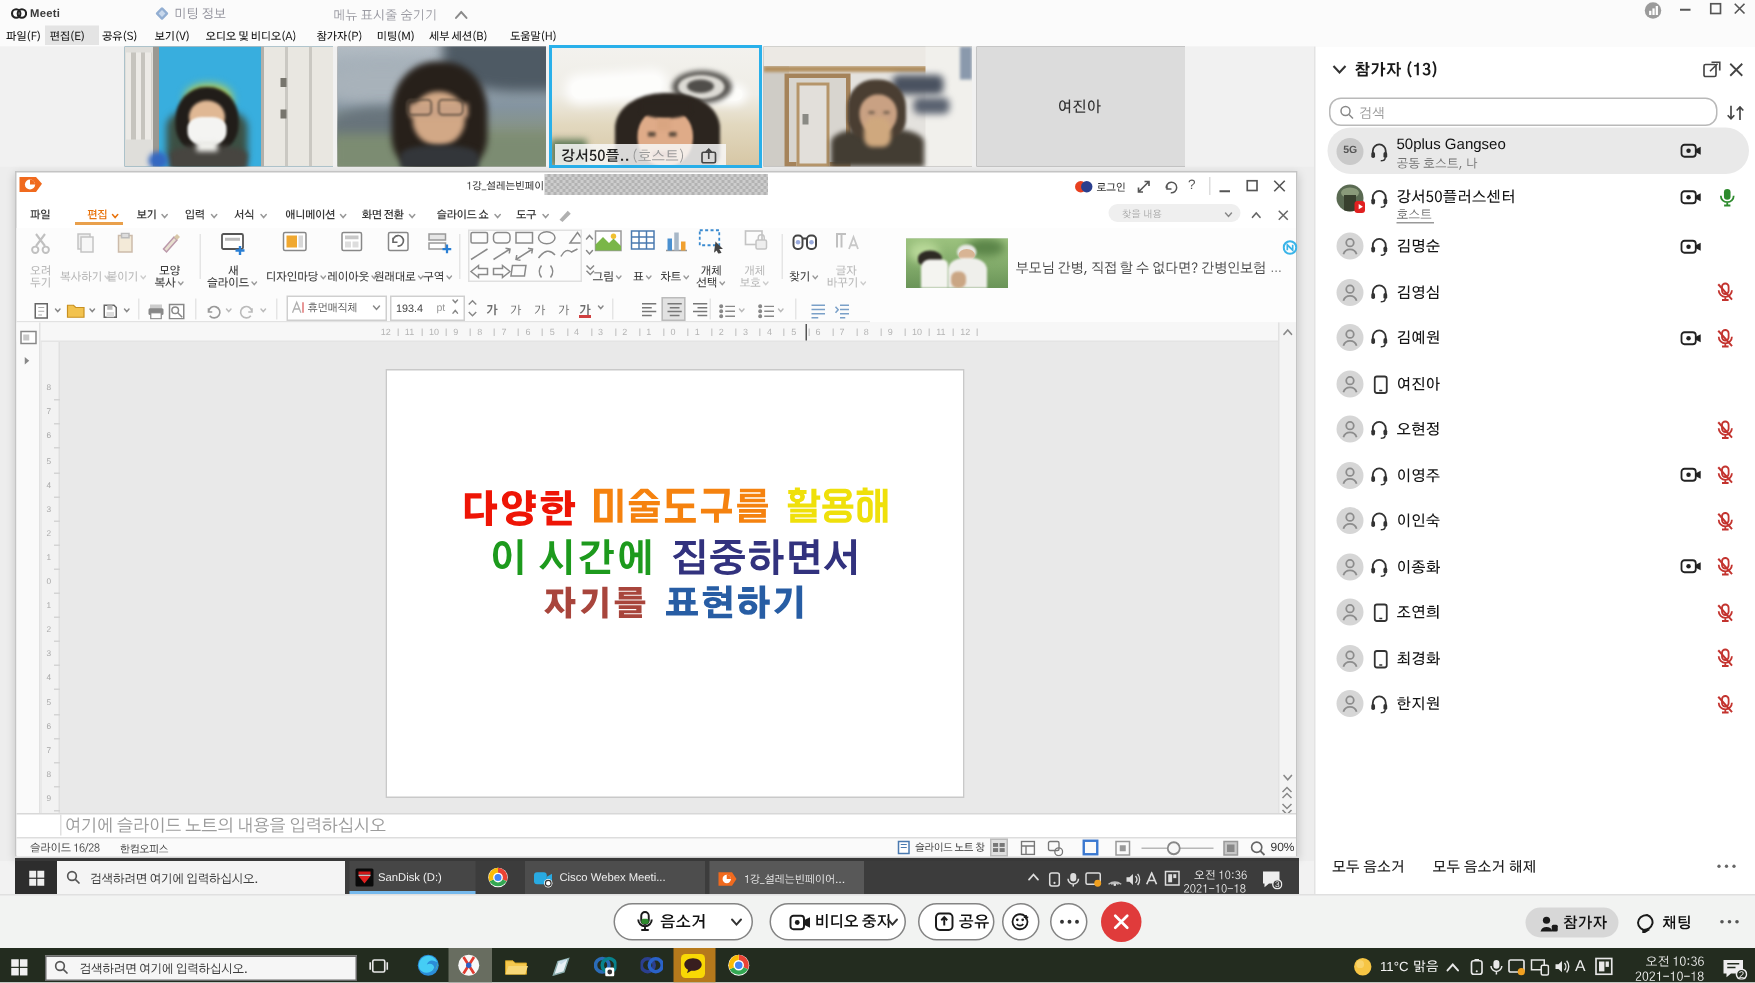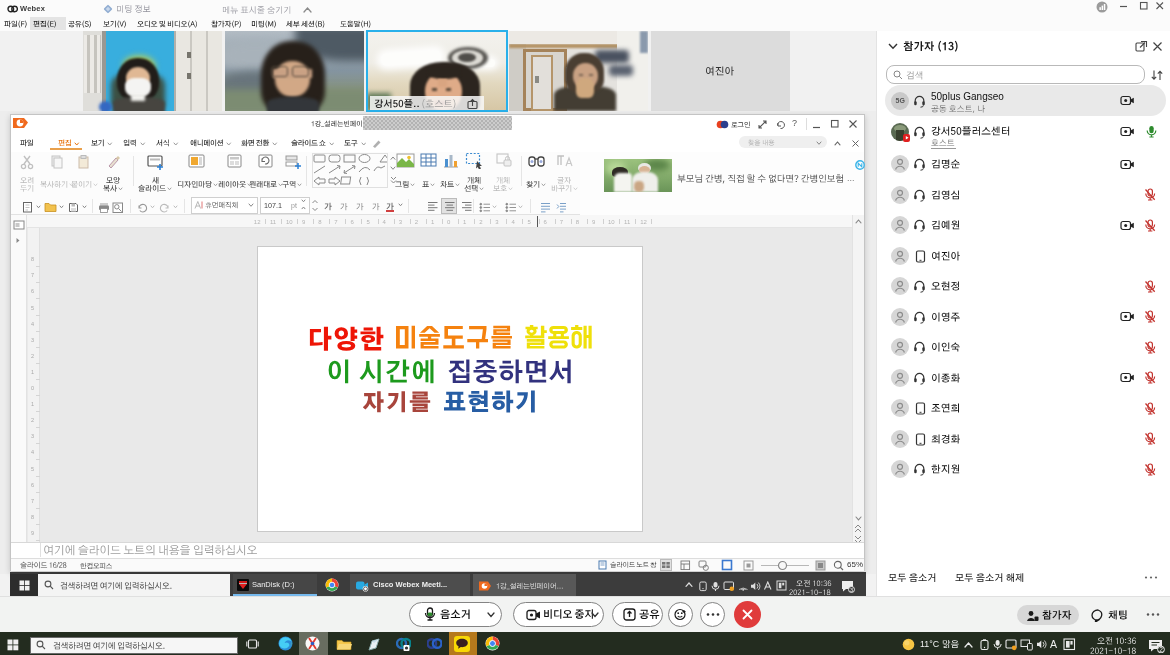--- a/index.html
+++ b/index.html
@@ -9,21 +9,21 @@
 <div style="left:0;top:0;width:1170px;height:31px;background:#fbfbfb"></div>
 <div style="left:0;top:31px;width:876px;height:80px;background:#f1f1f1"></div>
 <div style="left:876px;top:31px;width:294px;height:566px;background:#fff;border-left:1px solid #e3e3e3"></div>
 <div style="left:0;top:111px;width:876px;height:463px;background:#ededed"></div>
 <div style="left:0;top:596px;width:1170px;height:36px;background:#f2f3f2;border-top:1px solid #e0e0e0"></div>
 <div style="left:0;top:632px;width:1170px;height:23px;background:#232c1f"></div>
 <svg style="position:absolute;left:7px;top:4px" width="11" height="10" viewBox="0 0 11 10">
     <circle cx="3.8" cy="5" r="2.8" fill="none" stroke="#222" stroke-width="1.4"></circle>
     <circle cx="7.6" cy="5" r="2.8" fill="none" stroke="#222" stroke-width="1.4"></circle>
   </svg>
-<span class="tx" style="left:20px;top:5px;font-size:7.5px;color:#3a3a3a;font-weight:600;letter-spacing:.2px">Webex</span>
+<span class="tx" style="left:20px;top:5px;font-size:7.5px;color:#3a3a3a;font-weight:600;letter-spacing:.2px">Meeti</span>
 <svg style="position:absolute;left:103px;top:4px" width="10" height="10" viewBox="0 0 10 10">
     <rect x="1.8" y="1.8" width="6.4" height="6.4" rx="1" transform="rotate(45 5 5)" fill="#92aed2"></rect>
     <rect x="3.4" y="3.4" width="3.2" height="3.2" transform="rotate(45 5 5)" fill="#c8d8ec"></rect>
   </svg>
 <svg style="position:absolute;left:116.0px;top:3.0px;overflow:visible" width="36.7" height="11.9" viewBox="0 -9.0 36.7 11.9">
     <path d="M1.1 -0.8V-6.1H4.6V-0.8ZM1.7 -1.4H4V-5.5H1.7ZM6.4 0.7V-6.8H7V0.7Z M9.3 -2.7V-6.4H13.4V-5.9H9.9V-4.8H13.3V-4.3H9.9V-3.2H10Q10.5 -3.2 11.7 -3.3Q12.9 -3.3 14 -3.5V-3Q11.6 -2.7 9.5 -2.7ZM14.6 -2V-6.8H15.3V-2ZM9.9 -0.6Q9.9 -1.2 10.7 -1.5Q11.4 -1.9 12.7 -1.9Q13.9 -1.9 14.7 -1.5Q15.4 -1.2 15.4 -0.6Q15.4 0.1 14.7 0.4Q13.9 0.8 12.7 0.8Q11.4 0.7 10.7 0.4Q9.9 0.1 9.9 -0.6ZM10.6 -0.6Q10.6 -0.2 11.2 0Q11.7 0.2 12.7 0.2Q13.6 0.2 14.2 0Q14.7 -0.2 14.7 -0.6Q14.7 -1 14.2 -1.1Q13.6 -1.3 12.7 -1.3Q11.7 -1.3 11.2 -1.1Q10.6 -0.9 10.6 -0.6Z M18.9 -2.7Q19.3 -2.9 19.6 -3.1Q19.9 -3.3 20.3 -3.6Q20.7 -3.9 20.9 -4.3Q21.1 -4.7 21.1 -5.1V-5.8H19.3V-6.4H23.6V-5.8H21.8V-5.1Q21.8 -4.7 22.1 -4.4Q22.3 -4 22.6 -3.8Q22.9 -3.5 23.2 -3.3Q23.5 -3.2 23.8 -3L23.5 -2.6Q22.9 -2.8 22.4 -3.3Q21.8 -3.7 21.5 -4.2Q21.2 -3.7 20.6 -3.1Q19.9 -2.6 19.3 -2.3ZM23.2 -4.3V-4.9H24.9V-6.8H25.5V-2.1H24.9V-4.3ZM20.2 -0.7Q20.2 -1.4 20.9 -1.7Q21.7 -2.1 22.9 -2.1Q24.2 -2.1 24.9 -1.7Q25.7 -1.4 25.7 -0.7Q25.7 0 24.9 0.3Q24.2 0.7 22.9 0.7Q21.6 0.7 20.9 0.3Q20.2 0 20.2 -0.7ZM20.9 -0.7Q20.9 -0.3 21.4 -0.1Q22 0.1 22.9 0.1Q23.8 0.1 24.4 -0.1Q25 -0.3 25 -0.7Q25 -1.1 24.4 -1.3Q23.9 -1.5 22.9 -1.5Q22 -1.5 21.4 -1.3Q20.9 -1.1 20.9 -0.7Z M28.1 -2.3V-6.4H28.7V-4.9H32.6V-6.4H33.3V-2.3ZM28.7 -2.9H32.6V-4.4H28.7ZM26.9 -0.1V-0.7H30.3V-2.7H31V-0.7H34.3V-0.1Z" fill="#90909a"></path>
   </svg>
 <svg style="position:absolute;left:222.0px;top:3.5px;overflow:visible" width="71.5" height="11.9" viewBox="0 -9.0 71.5 11.9">
     <path d="M0.9 -0.9V-6.1H3.8V-0.9ZM1.5 -1.4H3.2V-5.5H1.5ZM6.5 0.7V-6.8H7.1V0.7ZM3.6 -3.2V-3.8H5V-6.6H5.5V0.4H5V-3.2Z M9.7 -3.8V-6.6H10.4V-4.3H15V-3.8ZM8.5 -1.8V-2.4H15.9V-1.8H14V0.8H13.3V-1.8H11.2V0.8H10.5V-1.8Z M19.4 -2.7V-3.2H20.6V-5.7H19.6V-6.3H25.4V-5.7H24.3V-3.2H25.6V-2.7ZM21.3 -3.2H23.7V-5.7H21.3ZM18.8 -0.1V-0.6H20.8V-2.9H21.4V-0.6H23.6V-2.9H24.2V-0.6H26.2V-0.1Z M26.9 -0.8Q27.4 -1.1 27.7 -1.6Q28.1 -2 28.5 -2.5Q28.8 -3.1 29 -3.8Q29.2 -4.4 29.2 -5.2V-6.4H29.9V-5.2Q29.9 -4.6 30 -4Q30.2 -3.5 30.4 -3Q30.6 -2.6 30.9 -2.2Q31.3 -1.8 31.5 -1.5Q31.8 -1.3 32 -1.1L31.6 -0.6Q31.1 -1 30.5 -1.8Q29.8 -2.6 29.6 -3.4Q29.4 -2.6 28.7 -1.8Q28.1 -0.9 27.4 -0.4ZM32.8 0.7V-6.8H33.5V0.7Z M35.7 -4.6Q36.6 -4.8 37.5 -5.2Q38.4 -5.6 38.4 -6V-6.1H36.1V-6.7H41.5V-6.1H39.2V-6Q39.3 -5.6 40.2 -5.2Q41 -4.8 42 -4.6L41.7 -4.2Q40.9 -4.3 40 -4.7Q39.2 -5 38.8 -5.5Q38.5 -5.1 37.7 -4.7Q36.8 -4.3 35.9 -4.2ZM35.1 -3.3V-3.8H42.5V-3.3H39.1V-2.2H38.5V-3.3ZM36.2 0.6V-1.2H40.8V-1.9H36.2V-2.5H41.4V-0.7H36.9V0.1H41.7V0.6Z M45.8 -4.6Q46.5 -4.7 47.2 -5Q47.8 -5.3 48.3 -5.8Q48.8 -6.2 48.8 -6.6V-6.8H49.4V-6.6Q49.4 -6.2 49.9 -5.8Q50.4 -5.3 51.1 -5Q51.7 -4.7 52.4 -4.6L52.1 -4.1Q51.2 -4.3 50.3 -4.8Q49.5 -5.2 49.1 -5.8Q48.7 -5.2 47.9 -4.8Q47 -4.3 46.1 -4.1ZM45.4 -3V-3.6H52.8V-3H49.4V-1.6H48.8V-3ZM46.5 0.6V-1.8H51.7V0.6ZM47.1 0.1H51V-1.3H47.1Z M53.8 -0.7Q55.2 -1.7 56.1 -2.9Q57 -4.2 57 -5.5H54.2V-6.1H57.7Q57.7 -2.6 54.3 -0.3ZM59.4 0.7V-6.8H60V0.7Z M62 -0.7Q63.4 -1.7 64.3 -2.9Q65.2 -4.2 65.2 -5.5H62.4V-6.1H65.9Q65.9 -2.6 62.4 -0.3ZM67.6 0.7V-6.8H68.2V0.7Z" fill="#9a9aa2"></path>
   </svg>
@@ -535,21 +535,21 @@
     <path d="M1 8.5 L3.8 1.5 L6.6 8.5 M1.9 6 H5.7" stroke="#b0b0b0" stroke-width=".9" fill="none"></path>
     <path d="M8 1.5 V8.5" stroke="#d66" stroke-width=".9"></path>
   </svg>
 <svg style="position:absolute;left:205.0px;top:200.4px;overflow:visible" width="35.1" height="10.1" viewBox="0 -7.6 35.1 10.1">
     <path d="M2 -5.3V-5.7H4.9V-5.3ZM0.8 -4.3V-4.7H6.1V-4.3ZM1.3 -2.9Q1.3 -3.8 3.5 -3.8Q3.9 -3.8 4.3 -3.8Q4.7 -3.7 5 -3.6Q5.3 -3.5 5.5 -3.4Q5.6 -3.2 5.6 -2.9Q5.6 -2.6 5.3 -2.4Q5 -2.2 4.6 -2.1Q4.1 -2.1 3.5 -2.1Q1.3 -2.1 1.3 -2.9ZM1.9 -2.9Q1.9 -2.4 3.5 -2.4Q5 -2.4 5 -2.9Q5 -3.4 3.5 -3.4Q2.7 -3.4 2.3 -3.3Q1.9 -3.2 1.9 -2.9ZM0.3 -1V-1.4H6.6V-1H4.9V0.6H4.4V-1H2.5V0.6H2V-1Z M7.5 -2.2V-5.3H10.5V-2.2ZM8 -2.6H10V-4.9H8ZM10.3 -3.5V-4H12.1V-5.8H12.6V-1H12.1V-3.5ZM8.4 0.4V-1.5H8.9V-0.1H12.8V0.4Z M14 -0.7V-5.1H16.5V-0.7ZM14.5 -1.2H15.9V-4.7H14.5ZM17.3 0.3V-5.6H17.8V-3.1H18.8V-5.8H19.3V0.6H18.8V-2.6H17.8V0.3Z M20.3 -2.4Q20.6 -2.5 20.9 -2.7Q21.2 -2.9 21.6 -3.2Q21.9 -3.4 22 -3.8Q22.2 -4.1 22.2 -4.5V-4.9H20.7V-5.3H24.4V-4.9H22.9V-4.5Q22.9 -4.2 23 -3.8Q23.2 -3.5 23.5 -3.3Q23.8 -3 24.1 -2.8Q24.3 -2.7 24.6 -2.5L24.3 -2.2Q23.8 -2.4 23.3 -2.8Q22.8 -3.2 22.6 -3.6Q22.4 -3.2 21.8 -2.7Q21.2 -2.2 20.6 -2ZM25.3 -1.8V-5.8H25.8V-1.8ZM21.4 -1V-1.5H25.8V0.7H25.3V-1Z M27.6 -4.9V-5.4H29.7V-4.9ZM26.8 -0.6Q27.4 -1 27.9 -1.7Q28.4 -2.4 28.4 -3.1V-3.7H27.1V-4.2H30.1V-3.7H28.9V-3.1Q28.9 -2.5 29.3 -1.8Q29.7 -1.2 30.2 -0.8L29.8 -0.5Q29.5 -0.7 29.2 -1.2Q28.8 -1.6 28.6 -2Q28.5 -1.6 28 -1.1Q27.6 -0.5 27.2 -0.3ZM32 0.6V-5.8H32.5V0.6ZM29.8 -2.3V-2.8H30.7V-5.6H31.2V0.3H30.7V-2.3Z" fill="#555"></path>
   </svg>
 <svg style="position:absolute;left:248px;top:203px" width="6" height="6.199999999999999" viewBox="0 0 6 6.199999999999999">
     <path d="M1 1 L3.0 3.3000000000000003 L5 1" stroke="#888" stroke-width="1" fill="none" stroke-linecap="round"></path>
   </svg>
 <div style="left:260px;top:196.5px;width:50px;height:17px;background:#fff;border:1px solid #cfcfcf"></div>
-<span class="tx" style="left:264px;top:201.5px;font-size:7.2px;color:#444;font-weight:400">107.1</span>
+<span class="tx" style="left:264px;top:201.5px;font-size:7.2px;color:#444;font-weight:400">193.4</span>
 <span class="tx" style="left:291px;top:201.5px;font-size:7px;color:#999;font-weight:400">pt</span>
 <svg style="position:absolute;left:301px;top:199px" width="5" height="5.5" viewBox="0 0 5 5.5">
     <path d="M1 1 L2.5 2.75 L4 1" stroke="#888" stroke-width="1" fill="none" stroke-linecap="round"></path>
   </svg>
 <svg style="position:absolute;left:301px;top:206px" width="5" height="5.5" viewBox="0 0 5 5.5">
     <path d="M1 2.75 L2.5 1 L4 2.75" stroke="#888" stroke-width="1" fill="none" stroke-linecap="round"></path>
   </svg>
 <svg style="position:absolute;left:311px;top:199px" width="8" height="13" viewBox="0 0 8 13">
     <path d="M1.5 4 L4 1.5 L6.5 4 M1.5 9 L4 11.5 L6.5 9" stroke="#888" stroke-width="1" fill="none"></path>
   </svg>
@@ -840,21 +840,21 @@
     <circle cx="5.5" cy="5.5" r="4" fill="#f8f8f8" stroke="#888" stroke-width="1.2"></circle>
   </svg>
 <svg style="position:absolute;left:815px;top:560px" width="11" height="11" viewBox="0 0 11 11">
     <rect x="1" y="1" width="9" height="9" fill="#c8c8c8" stroke="#999"></rect>
     <rect x="3" y="3" width="5" height="5" fill="#888"></rect>
   </svg>
 <svg style="position:absolute;left:833px;top:560px" width="11" height="11" viewBox="0 0 11 11">
     <circle cx="4.8" cy="4.8" r="3.4" fill="none" stroke="#666" stroke-width="1.1"></circle>
     <path d="M7.2 7.2 L10 10" stroke="#666" stroke-width="1.2"></path>
   </svg>
-<span class="tx" style="left:847px;top:561px;font-size:8px;color:#333;font-weight:400">65%</span>
+<span class="tx" style="left:847px;top:561px;font-size:8px;color:#333;font-weight:400">90%</span>
 <div style="left:10px;top:571.5px;width:856px;height:3px;background:#383838"></div>
 <div style="left:10px;top:574px;width:856px;height:22px;background:#3c3c3c"></div>
 <div style="left:10px;top:574px;width:28px;height:22px;background:#2d2d2d"></div>
 <svg style="position:absolute;left:18.5px;top:579.5px" width="11" height="11" viewBox="0 0 11 11">
     <g fill="#f0f0f0">
       <rect x="0.5" y="0.5" width="4.6" height="4.6"></rect>
       <rect x="5.9" y="0.5" width="4.6" height="4.6"></rect>
       <rect x="0.5" y="5.9" width="4.6" height="4.6"></rect>
       <rect x="5.9" y="5.9" width="4.6" height="4.6"></rect>
     </g>
@@ -883,21 +883,21 @@
     <path d="M7 7 L1.3 9.5 A6.5 6.5 0 0 1 7 .5 Z" fill="#fbbc05"></path>
     <circle cx="7" cy="7" r="2.8" fill="#4285f4" stroke="#fff" stroke-width=".9"></circle>
   </svg>
 <div style="left:350px;top:574px;width:120px;height:22px;background:#4d4d4d"></div>
 <svg style="position:absolute;left:355px;top:579px" width="14" height="13" viewBox="0 0 14 13">
     <rect x="1" y="2.5" width="8.5" height="8" rx="2" fill="#28aae2"></rect>
     <path d="M9.5 5.5 L13 3.5 V9.5 L9.5 7.5 Z" fill="#28aae2"></path>
     <circle cx="10.5" cy="9.8" r="2.8" fill="#fff"></circle>
     <circle cx="10.5" cy="9.8" r="1.9" fill="none" stroke="#333" stroke-width=".8"></circle>
   </svg>
-<span class="tx" style="left:373px;top:581px;font-size:7.5px;color:#f0f0f0;font-weight:700">Cisco Webex Meeti...</span>
+<span class="tx" style="left:373px;top:581px;font-size:7.5px;color:#f0f0f0;font-weight:400">Cisco Webex Meeti...</span>
 <div style="left:473px;top:574px;width:103px;height:22px;background:#585858"></div>
 <svg style="position:absolute;left:478px;top:578.5px" width="14" height="13" viewBox="0 0 14 13">
     <path d="M1 2.5 L10 2.5 L13 7 L10 11.5 L1 11.5 Z" fill="#f06a1e"></path>
     <circle cx="6.5" cy="7" r="2.8" fill="#fff"></circle>
     <path d="M6.5 7 L6.5 4.2 A2.8 2.8 0 0 1 9.3 7 Z" fill="#f06a1e"></path>
   </svg>
 <svg style="position:absolute;left:496.0px;top:580.9px;overflow:visible" width="69.4" height="10.1" viewBox="0 -7.6 69.4 10.1">
     <path d="M0.7 -4V-4.5H0.9Q1.5 -4.5 1.8 -4.6Q2 -4.8 2 -5.2V-5.3H2.5V0.1H1.9V-4Z M4.2 -2.5Q5.3 -2.9 6.2 -3.6Q7 -4.2 7.1 -4.9H4.6V-5.4H7.7Q7.7 -4.9 7.5 -4.4Q7.3 -4 7 -3.6Q6.6 -3.3 6.2 -3Q5.8 -2.7 5.4 -2.5Q5 -2.3 4.5 -2.1ZM9 -1.9V-5.8H9.5V-4H10.4V-3.5H9.5V-1.9ZM5.1 -0.7Q5.1 -1.3 5.7 -1.6Q6.4 -1.9 7.4 -1.9Q8.4 -1.9 9.1 -1.6Q9.7 -1.3 9.7 -0.7Q9.7 -0.1 9 0.3Q8.4 0.6 7.4 0.6Q6.3 0.6 5.7 0.3Q5.1 -0.1 5.1 -0.7ZM5.7 -0.7Q5.7 -0.3 6.1 -0.1Q6.6 0.1 7.4 0.1Q8.2 0.1 8.6 -0.1Q9.1 -0.3 9.1 -0.7Q9.1 -1 8.6 -1.2Q8.2 -1.4 7.4 -1.4Q6.6 -1.4 6.1 -1.2Q5.7 -1 5.7 -0.7Z M10.6 0.1H13.7V0.6H10.6Z M13.9 -3Q14.2 -3.1 14.5 -3.3Q14.8 -3.5 15.1 -3.8Q15.4 -4.1 15.6 -4.4Q15.8 -4.8 15.8 -5.2V-5.7H16.3V-5.2Q16.3 -4.8 16.5 -4.5Q16.6 -4.1 16.9 -3.9Q17.2 -3.6 17.4 -3.4Q17.7 -3.2 18 -3.1L17.7 -2.7Q17.3 -2.9 16.8 -3.3Q16.2 -3.8 16 -4.2Q15.8 -3.7 15.3 -3.3Q14.7 -2.8 14.2 -2.6ZM17.5 -4.1V-4.6H19V-5.8H19.6V-2.6H19V-4.1ZM15.1 0.5V-1.2H19V-1.9H15.1V-2.4H19.6V-0.7H15.7V0H19.8V0.5Z M21 -0.6V-3.1H22.8V-4.7H21V-5.2H23.3V-2.7H21.6V-1H21.7Q22.6 -1 23.7 -1.2V-0.7Q22.4 -0.6 21.3 -0.6ZM25.8 0.6V-5.8H26.3V0.6ZM23.6 -2.7V-3.2H24.4V-5.6H24.9V0.3H24.4V-2.7Z M28.3 -3.6V-5.7H28.8V-4.1H32.8V-3.6ZM27.3 -2.1V-2.5H33.6V-2.1ZM28.3 0.4V-1.6H28.8V-0.1H32.8V0.4Z M34.6 -2V-5.5H35.1V-4.3H37.2V-5.5H37.7V-2ZM35.1 -2.5H37.2V-3.8H35.1ZM39.1 -1V-5.8H39.7V-1ZM35.4 0.4V-1.4H36V0H39.9V0.4Z M40.8 -0.7V-1.1H41.5V-4.7H40.9V-5.1H44V-4.7H43.4V-1.2Q44.1 -1.2 44.2 -1.2V-0.8Q43 -0.7 41.5 -0.7ZM42 -1.1H42.1Q42.2 -1.1 42.9 -1.1V-4.7H42ZM46 0.6V-5.8H46.5V0.6ZM43.9 -2.7V-3.2H44.7V-5.6H45.2V0.3H44.7V-2.7Z M47.9 -3Q47.9 -4 48.3 -4.7Q48.8 -5.4 49.5 -5.4Q50.3 -5.4 50.7 -4.7Q51.1 -4 51.1 -3Q51.1 -1.9 50.7 -1.2Q50.3 -0.5 49.5 -0.5Q48.8 -0.5 48.3 -1.2Q47.9 -1.9 47.9 -3ZM48.5 -3Q48.5 -2.1 48.7 -1.5Q49 -1 49.5 -1Q50 -1 50.3 -1.5Q50.6 -2.1 50.6 -3Q50.6 -3.8 50.3 -4.4Q50 -4.9 49.5 -4.9Q49 -4.9 48.7 -4.4Q48.5 -3.8 48.5 -3ZM52.5 0.6V-5.8H53.1V0.6Z M54.6 -3Q54.6 -4 55 -4.7Q55.4 -5.4 56.2 -5.4Q56.9 -5.4 57.4 -4.7Q57.8 -4.1 57.8 -3Q57.8 -1.9 57.4 -1.2Q56.9 -0.5 56.2 -0.5Q55.4 -0.5 55 -1.2Q54.6 -1.9 54.6 -3ZM55.2 -3Q55.2 -2.1 55.4 -1.5Q55.7 -1 56.2 -1Q56.7 -1 57 -1.5Q57.2 -2.1 57.2 -3Q57.2 -3.8 57 -4.4Q56.7 -5 56.2 -5Q55.8 -5 55.6 -4.7Q55.4 -4.4 55.3 -3.9Q55.2 -3.5 55.2 -3ZM57.5 -2.7V-3.2H59.3V-5.8H59.8V0.6H59.3V-2.7Z M61.4 0V-0.8H62.3V0Z M63.6 0V-0.8H64.5V0Z M65.9 0V-0.8H66.8V0Z" fill="#f0f0f0"></path>
   </svg>
 <svg style="position:absolute;left:685px;top:582px" width="8" height="7.6" viewBox="0 0 8 7.6">

